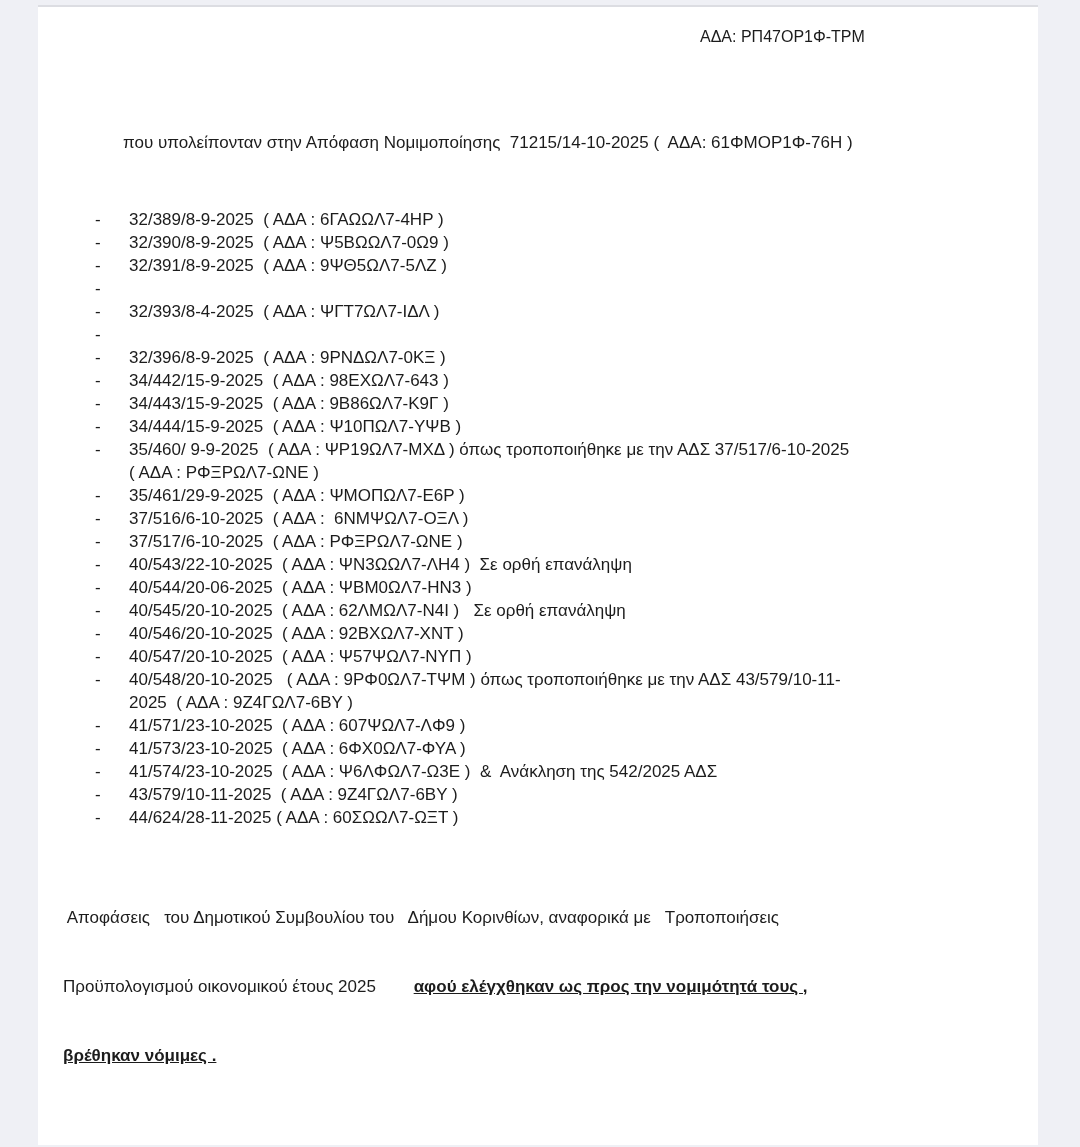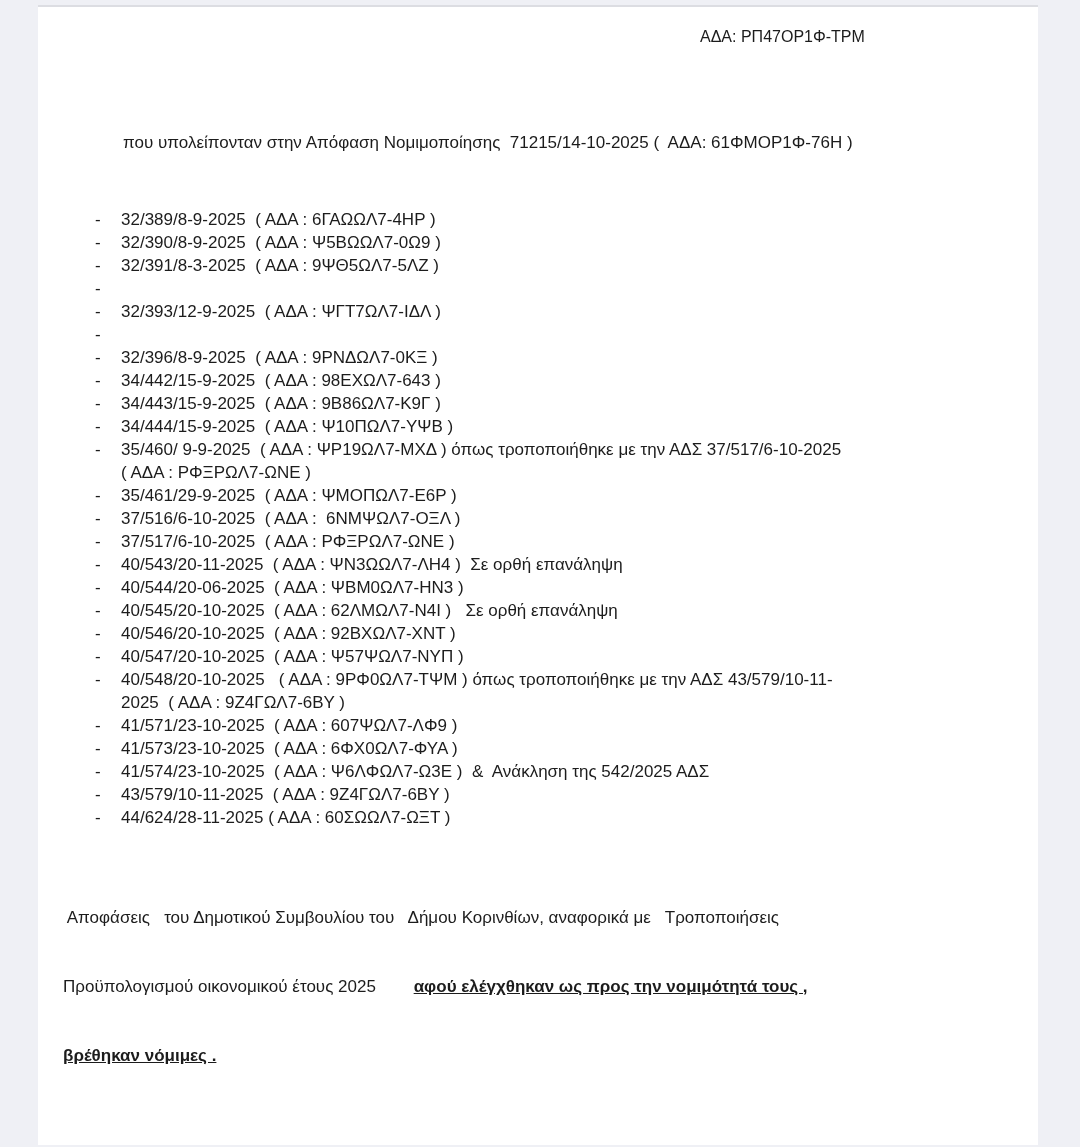--- a/index.html
+++ b/index.html
@@ -32,21 +32,21 @@
     margin:36px 16px 0 85px;
     white-space:pre;
   }
   .decision-list {
     list-style:none;
     margin-top:8px;
     padding-left:57px;
   }
   .decision-item { display:flex; }
   .dash { flex:0 0 26px; }
-  .itext { white-space:pre-wrap; max-width:905px; }
+  .itext { white-space:pre-wrap; max-width:905px;margin-left:8px; }
   .closing {
     margin:31px 15px 0 25px;
     white-space:pre;
   }
   .bold { font-weight:bold;text-decoration:underline; }
 </style>
 </head>
 <body>
 
 <div class="top-gap"></div>
@@ -63,28 +63,28 @@
       <li class="decision-item">
         <span class="dash">-</span>
         <span class="itext">32/389/8-9-2025  ( ΑΔΑ : 6ΓΑΩΩΛ7-4ΗΡ )</span>
       </li>
       <li class="decision-item">
         <span class="dash">-</span>
         <span class="itext">32/390/8-9-2025  ( ΑΔΑ : Ψ5ΒΩΩΛ7-0Ω9 )</span>
       </li>
       <li class="decision-item">
         <span class="dash">-</span>
-        <span class="itext">32/391/8-3-2025  ( ΑΔΑ : 9ΨΘ5ΩΛ7-5ΛΖ )</span>
+        <span class="itext">32/391/8-9-2025  ( ΑΔΑ : 9ΨΘ5ΩΛ7-5ΛΖ )</span>
       </li>
       <li class="decision-item">
         <span class="dash">-</span>
       </li>
       <li class="decision-item">
         <span class="dash">-</span>
-        <span class="itext">32/393/12-9-2025  ( ΑΔΑ : ΨΓΤ7ΩΛ7-ΙΔΛ )</span>
+        <span class="itext">32/393/8-4-2025  ( ΑΔΑ : ΨΓΤ7ΩΛ7-ΙΔΛ )</span>
       </li>
       <li class="decision-item">
         <span class="dash">-</span>
       </li>
       <li class="decision-item">
         <span class="dash">-</span>
         <span class="itext">32/396/8-9-2025  ( ΑΔΑ : 9ΡΝΔΩΛ7-0ΚΞ )</span>
       </li>
       <li class="decision-item">
         <span class="dash">-</span>
@@ -110,21 +110,21 @@
       <li class="decision-item">
         <span class="dash">-</span>
         <span class="itext">37/516/6-10-2025  ( ΑΔΑ :  6ΝΜΨΩΛ7-ΟΞΛ )</span>
       </li>
       <li class="decision-item">
         <span class="dash">-</span>
         <span class="itext">37/517/6-10-2025  ( ΑΔΑ : ΡΦΞΡΩΛ7-ΩΝΕ )</span>
       </li>
       <li class="decision-item">
         <span class="dash">-</span>
-        <span class="itext">40/543/20-11-2025  ( ΑΔΑ : ΨΝ3ΩΩΛ7-ΛΗ4 )  Σε ορθή επανάληψη</span>
+        <span class="itext">40/543/22-10-2025  ( ΑΔΑ : ΨΝ3ΩΩΛ7-ΛΗ4 )  Σε ορθή επανάληψη</span>
       </li>
       <li class="decision-item">
         <span class="dash">-</span>
         <span class="itext">40/544/20-06-2025  ( ΑΔΑ : ΨΒΜ0ΩΛ7-ΗΝ3 )</span>
       </li>
       <li class="decision-item">
         <span class="dash">-</span>
         <span class="itext">40/545/20-10-2025  ( ΑΔΑ : 62ΛΜΩΛ7-Ν4Ι )   Σε ορθή επανάληψη</span>
       </li>
       <li class="decision-item">

